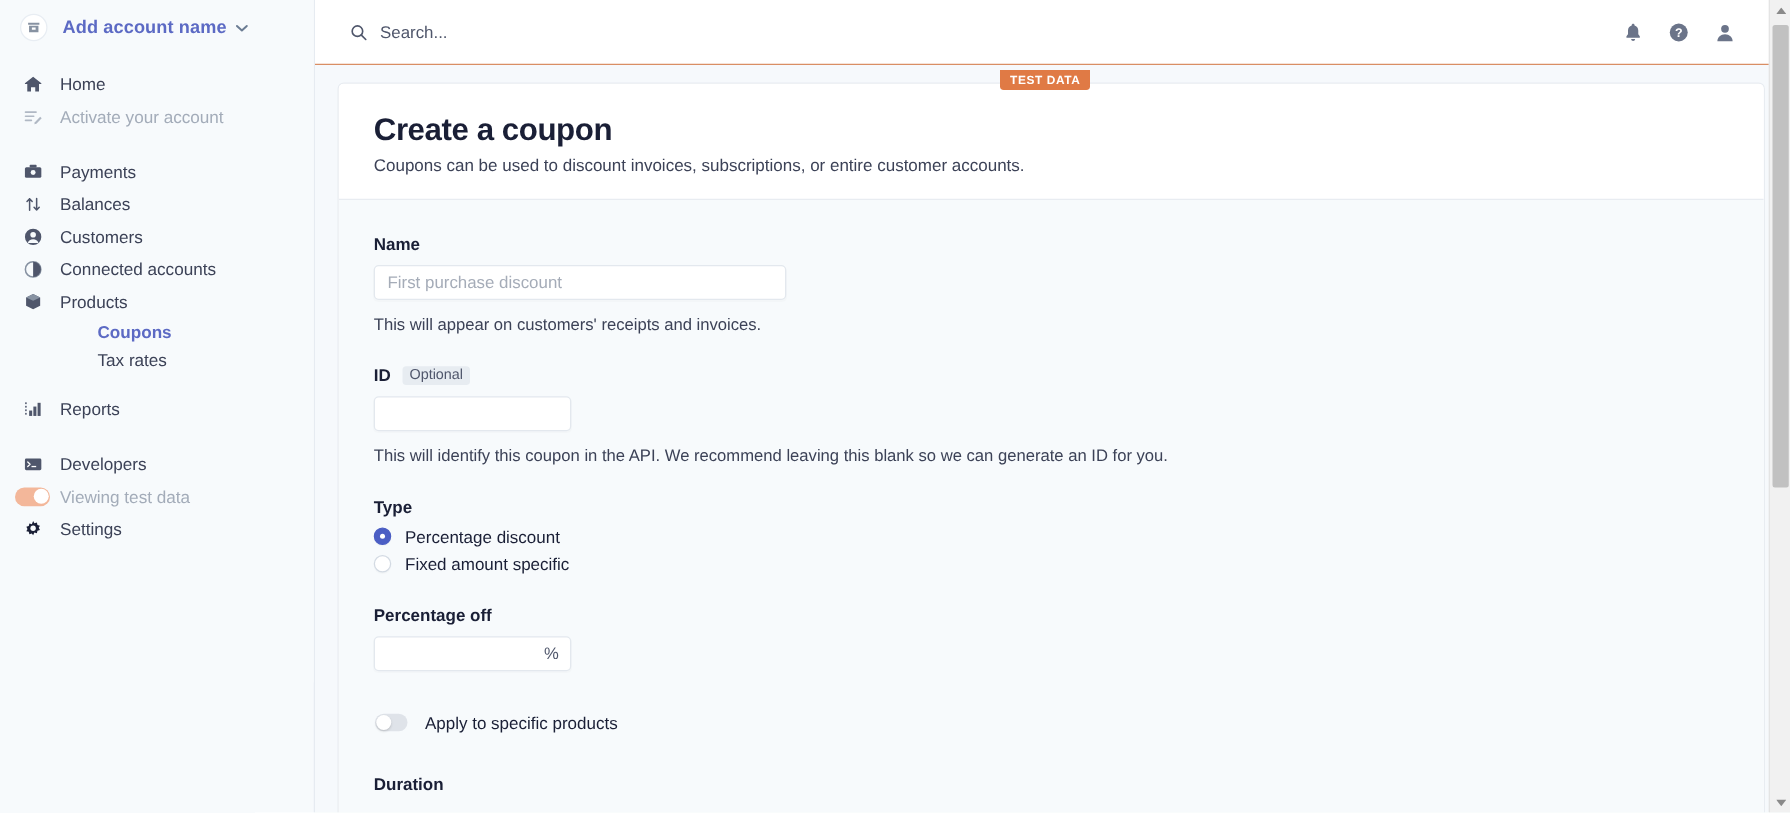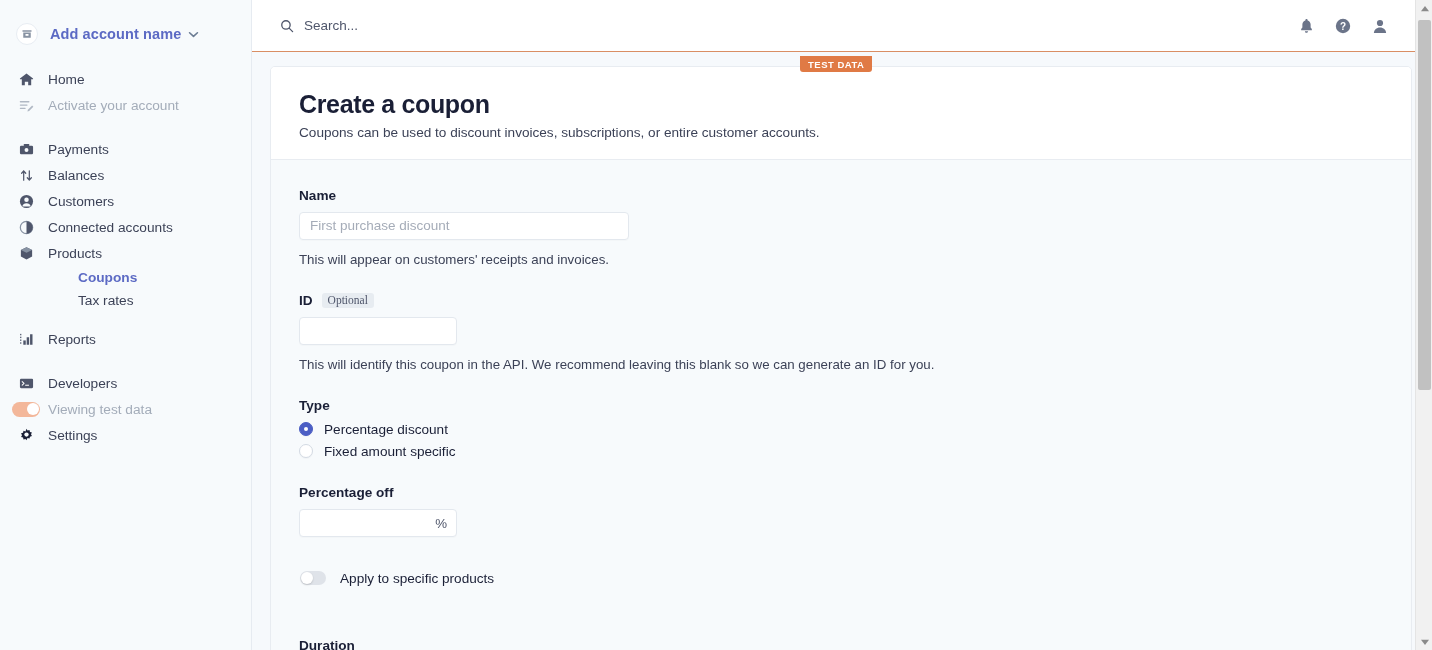--- a/index.html
+++ b/index.html
@@ -20,21 +20,20 @@
     display: flex;
     background: #f7fafc;
   }
 
   
   .sidebar {
     width: 251px;
     min-width: 251px;
     height: 546px;
     background: #f7fafc;
-    padding-top: 12px;
     position: relative;
     z-index: 3;
   }
 
   .account-header {
     display: flex;
     align-items: center;
     padding: 4px 16px 0 16px;
     height: 40px;
     cursor: pointer;
@@ -217,21 +216,20 @@
     margin-bottom: 9px;
   }
   .optional-badge {
     margin-left: 9px;
     font-size: 11.5px;
     font-weight: normal;
     color: #4f566b;
     background: #e7ecf1;
     border-radius: 3px;
     padding: 1px 6px 2px 6px;
-    font-family: Liberation Serif, serif;
   }
 
   .text-input {
     height: 28px;
     border: 1px solid #e3e8ee;
     border-radius: 4px;
     background: #ffffff;
     font-family: "Liberation Sans", sans-serif;
     font-size: 13.5px;
     color: #1a1f36;
@@ -299,21 +297,21 @@
   .radio-label {
     font-size: 13.6px;
     color: #1a1f36;
   }
 
   
   .toggle-row {
     display: flex;
     align-items: center;
     margin-top: 34px;
-    margin-bottom: 52px;
+    margin-bottom: 34px;
     cursor: pointer;
   }
   .toggle-switch {
     width: 26px; height: 14px;
     border-radius: 7px;
     background: #dfe3e9;
     position: relative;
     margin-right: 14px;
     margin-left: 1px;
     flex: none;

